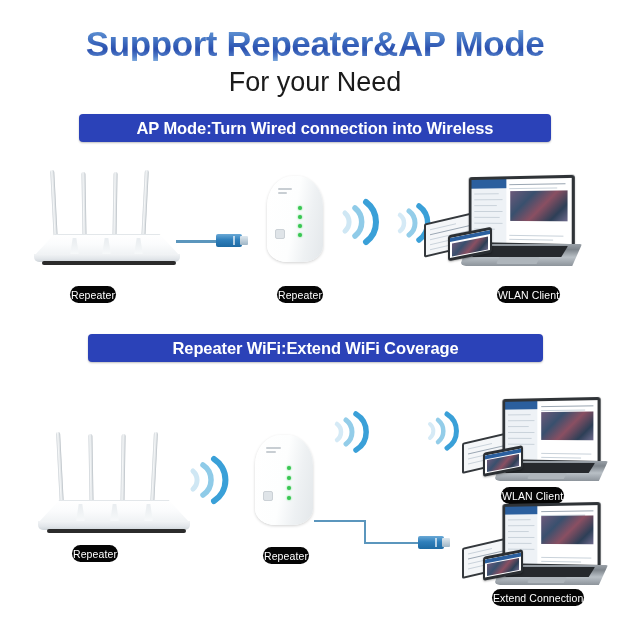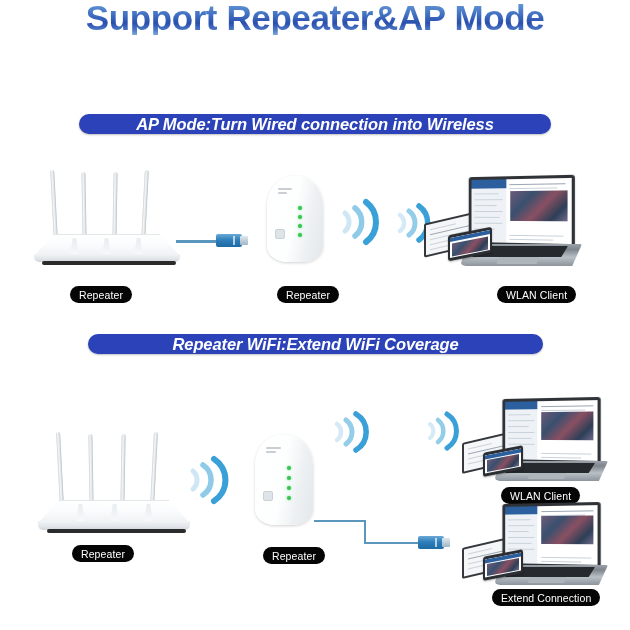--- a/index.html
+++ b/index.html
@@ -18,20 +18,21 @@
 
   
   #header { position: absolute; left: 0; top: 0; width: 630px; }
 
   #main-title {
     text-align: center;
     font-size: 35px;
     font-weight: bold;
     letter-spacing: -0.4px;
     line-height: 1;
+    margin-top: 26px;
     background-image: linear-gradient(180deg,
         #6f9fd8 0%, #5f92d3 14%, #3f6dc0 44%,
         #2a4fae 66%, #4d79c6 86%, #7ba7dd 100%);
     -webkit-background-clip: text;
     background-clip: text;
     color: transparent;
     -webkit-text-fill-color: transparent;
   }
 
   #subtitle {
@@ -39,49 +40,48 @@
     font-size: 27px;
     font-weight: normal;
     color: #1b1b1b;
     margin-top: 8px;
     line-height: 1;
   }
 
   
   .mode-banner {
     position: absolute;
-    height: 20px;
-    border-radius: 10px;
+    height: 28px;
+    border-radius: 4px;
     background: #2b42b8;
     color: #ffffff;
     font-size: 16.5px;
     font-weight: bold;
     display: flex;
     align-items: center;
     justify-content: center;
     letter-spacing: -0.1px;
     box-shadow: 0 1px 2px rgba(0,0,0,0.25);
-    font-style: italic;
   }
   #banner-ap       { left: 79px;  top: 114px; width: 472px; }
   #banner-repeater { left: 88px;  top: 334px; width: 455px; }
 
   
   .device-label {
     position: absolute;
     height: 17px;
     border-radius: 9px;
     background: #050505;
     color: #ffffff;
     font-size: 10.5px;
     font-weight: normal;
     display: flex;
     align-items: center;
     justify-content: center;
-    padding: 0 9px;
+    padding: 0 1px;
     white-space: nowrap;
     letter-spacing: 0.1px;
   }
 
   
   .scene { position: absolute; }
 
   
   .router { position: absolute; }
   .router .ant {
@@ -241,20 +241,21 @@
   .web-photo { position:absolute; left:40%; top:18%; width:56%; height:48%;
                background: linear-gradient(135deg,#6d5a7a 0%,#39506e 30%,#8a4f62 55%,#2d3f57 80%,#6f6a8c 100%); }
   .web-ln    { position:absolute; background:#c9d2da; height:1px; }
   .web-ln.d  { background:#9aa6b2; }
 </style>
 </head>
 <body>
 
 <div id="header">
   <div id="main-title">Support Repeater&amp;AP Mode</div>
+  <div id="subtitle">For your Need</div>
 </div>
 
 <div class="mode-banner" id="banner-ap">AP Mode:Turn Wired connection into Wireless</div>
 
 <div class="router scene" style="left:30px; top:168px; width:160px; height:105px;">
   <div class="ant" style="left:22px;  top:2px;  height:70px; transform:rotate(-3deg);"></div>
   <div class="ant" style="left:52px;  top:4px;  height:68px; transform:rotate(-1deg);"></div>
   <div class="ant" style="left:83px;  top:4px;  height:68px; transform:rotate(1deg);"></div>
   <div class="ant" style="left:113px; top:2px;  height:70px; transform:rotate(3deg);"></div>
 

